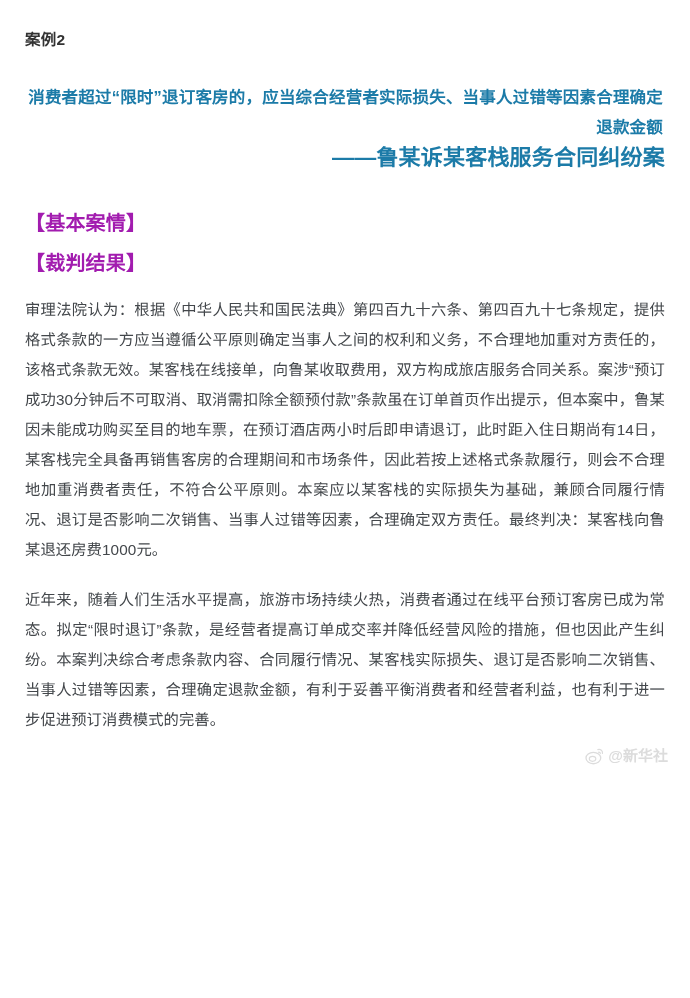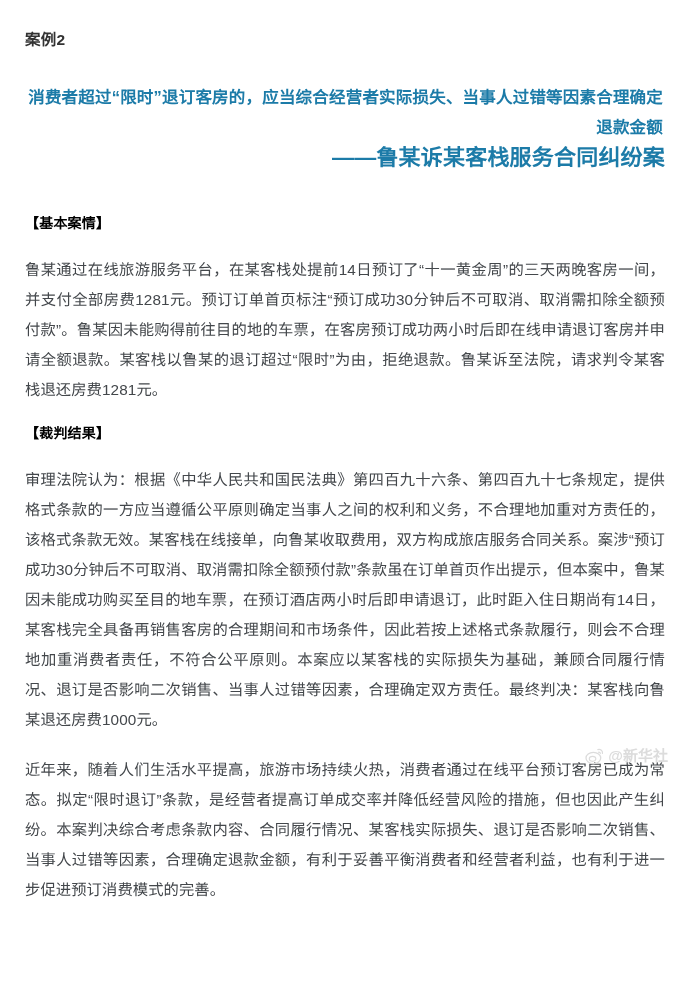--- a/index.html
+++ b/index.html
@@ -56,23 +56,23 @@
     font-weight: bold;
     color: #1c7ba8;
     line-height: 30px;
     letter-spacing: 0.2px;
     margin: 0;
     padding-top: 1px;
   }
 
   
   .section-heading {
-    font-size: 14px;
+    font-size: 20px;
     font-weight: bold;
-    color: #000000;
+    color: #a21caf;
     line-height: 24px;
     letter-spacing: 0.2px;
     margin: 0;
   }
   .sec-basic   { margin-top: 38px; }
   .sec-result  { margin-top: 16px; }
   .sec-meaning { margin-top: 38px; }
 
   
   .body-par {
@@ -116,21 +116,20 @@
 <div class="page">
 
   <div class="case-label">案例2</div>
 
   <div class="title-block">
     <h1 class="doc-title">消费者超过“限时”退订客房的，应当综合经营者实际损失、当事人过错等因素合理确定退款金额</h1>
     <h2 class="doc-subtitle">——鲁某诉某客栈服务合同纠纷案</h2>
   </div>
 
   <div class="section-heading sec-basic">【基本案情】</div>
-  <p class="body-par">鲁某通过在线旅游服务平台，在某客栈处提前14日预订了“十一黄金周”的三天两晚客房一间，并支付全部房费1281元。预订订单首页标注“预订成功30分钟后不可取消、取消需扣除全额预付款”。鲁某因未能购得前往目的地的车票，在客房预订成功两小时后即在线申请退订客房并申请全额退款。某客栈以鲁某的退订超过“限时”为由，拒绝退款。鲁某诉至法院，请求判令某客栈退还房费1281元。</p>
 
   <div class="section-heading sec-result">【裁判结果】</div>
   <p class="body-par">审理法院认为：根据《中华人民共和国民法典》第四百九十六条、第四百九十七条规定，提供格式条款的一方应当遵循公平原则确定当事人之间的权利和义务，不合理地加重对方责任的，该格式条款无效。某客栈在线接单，向鲁某收取费用，双方构成旅店服务合同关系。案涉“预订成功30分钟后不可取消、取消需扣除全额预付款”条款虽在订单首页作出提示，但本案中，鲁某因未能成功购买至目的地车票，在预订酒店两小时后即申请退订，此时距入住日期尚有14日，某客栈完全具备再销售客房的合理期间和市场条件，因此若按上述格式条款履行，则会不合理地加重消费者责任，不符合公平原则。本案应以某客栈的实际损失为基础，兼顾合同履行情况、退订是否影响二次销售、当事人过错等因素，合理确定双方责任。最终判决：某客栈向鲁某退还房费1000元。</p>
 
   <p class="body-par">近年来，随着人们生活水平提高，旅游市场持续火热，消费者通过在线平台预订客房已成为常态。拟定“限时退订”条款，是经营者提高订单成交率并降低经营风险的措施，但也因此产生纠纷。本案判决综合考虑条款内容、合同履行情况、某客栈实际损失、退订是否影响二次销售、当事人过错等因素，合理确定退款金额，有利于妥善平衡消费者和经营者利益，也有利于进一步促进预订消费模式的完善。</p>
 
   <div class="watermark">
     <span class="wm-logo-wrap">
       <svg class="wm-logo" viewBox="0 0 24 22" aria-hidden="true">
         <ellipse cx="10" cy="13.5" rx="9" ry="7" fill="none" stroke="#dcdcdc" stroke-width="1.6"></ellipse>

